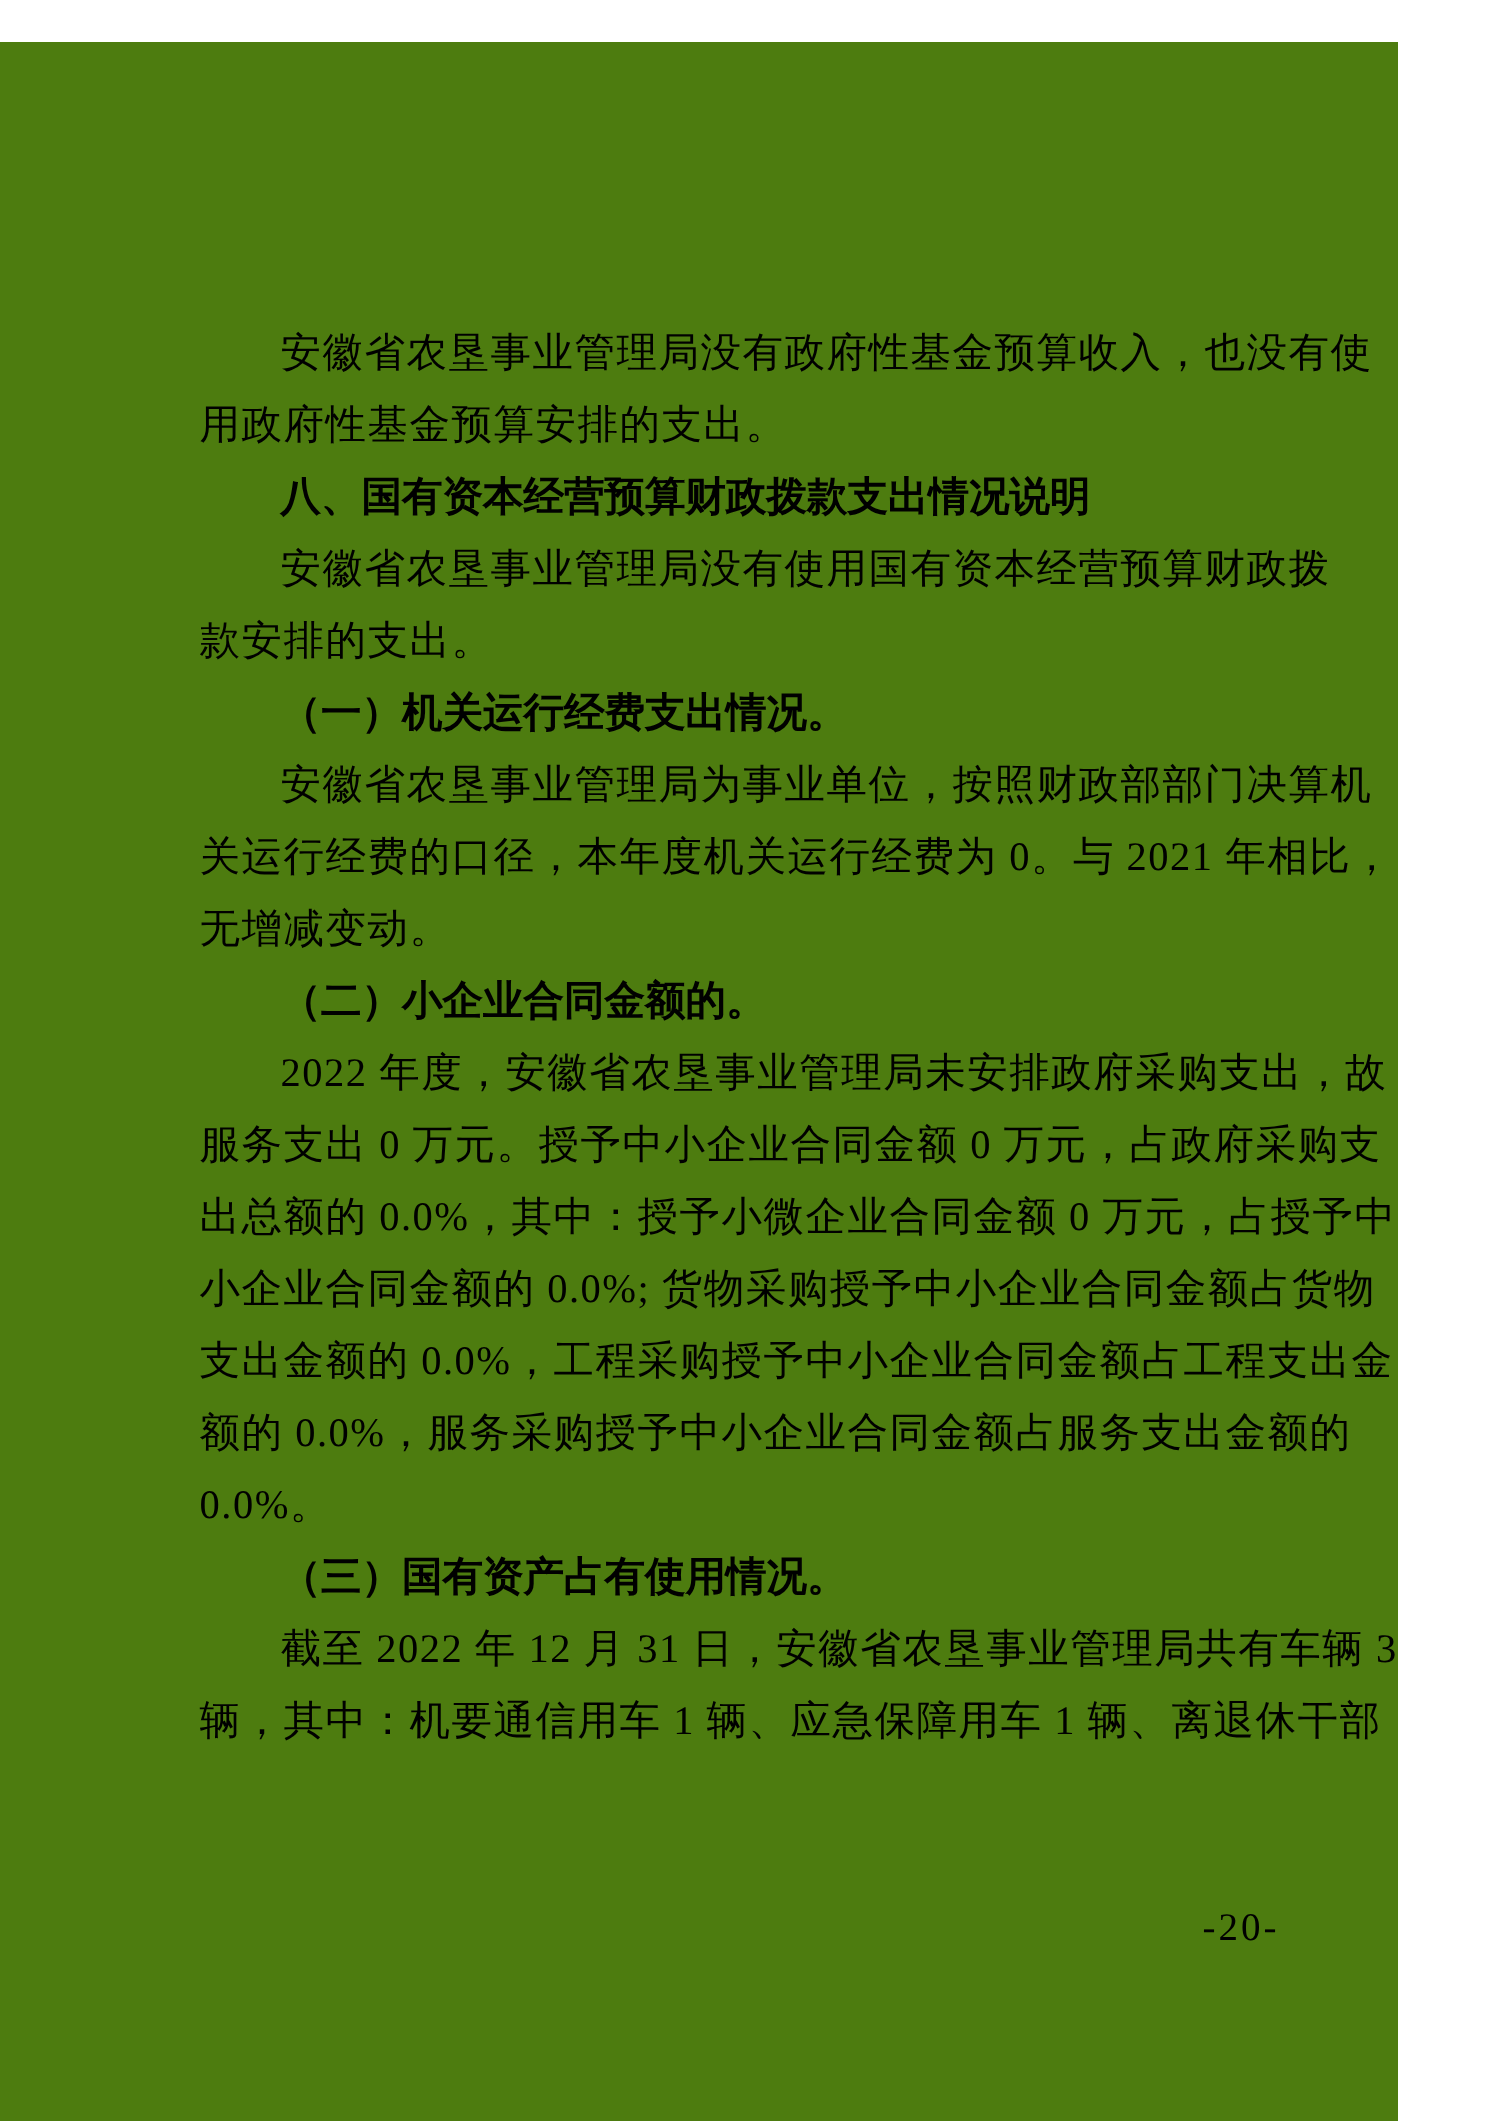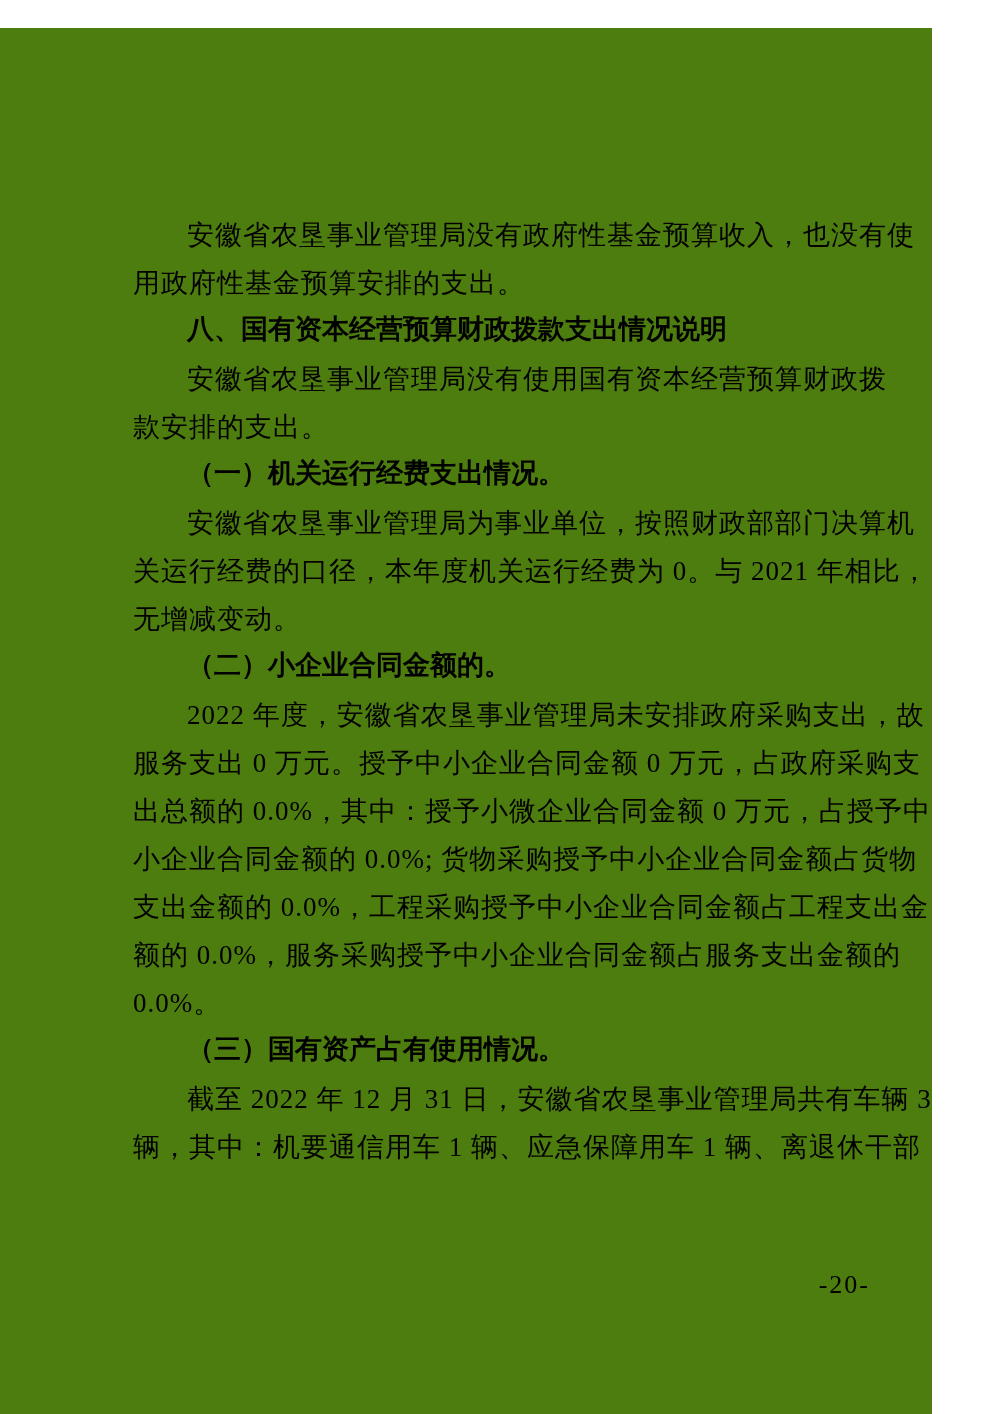--- a/index.html
+++ b/index.html
@@ -32,27 +32,27 @@
     text-justify: inter-character;
   }
   .indent {
     text-indent: 54px;
   }
   .justify {
     text-align: justify;
     text-align-last: justify;
   }
   .heading {
-    font-family: Liberation Mono, monospace;
+    font-family: Liberation Serif, serif;
     font-weight: bold;
     letter-spacing: 0px;
   }
   .page-number {
     position: absolute;
-    left: 133px;
+    left: 116px;
     top: 1242px;
     width: 737px;
     text-align: right;
     font-size: 26px;
     letter-spacing: 2px;
     color: #000000;
     font-family: "Liberation Serif", "DejaVu Serif", serif;
   }
 </style>
 </head>

